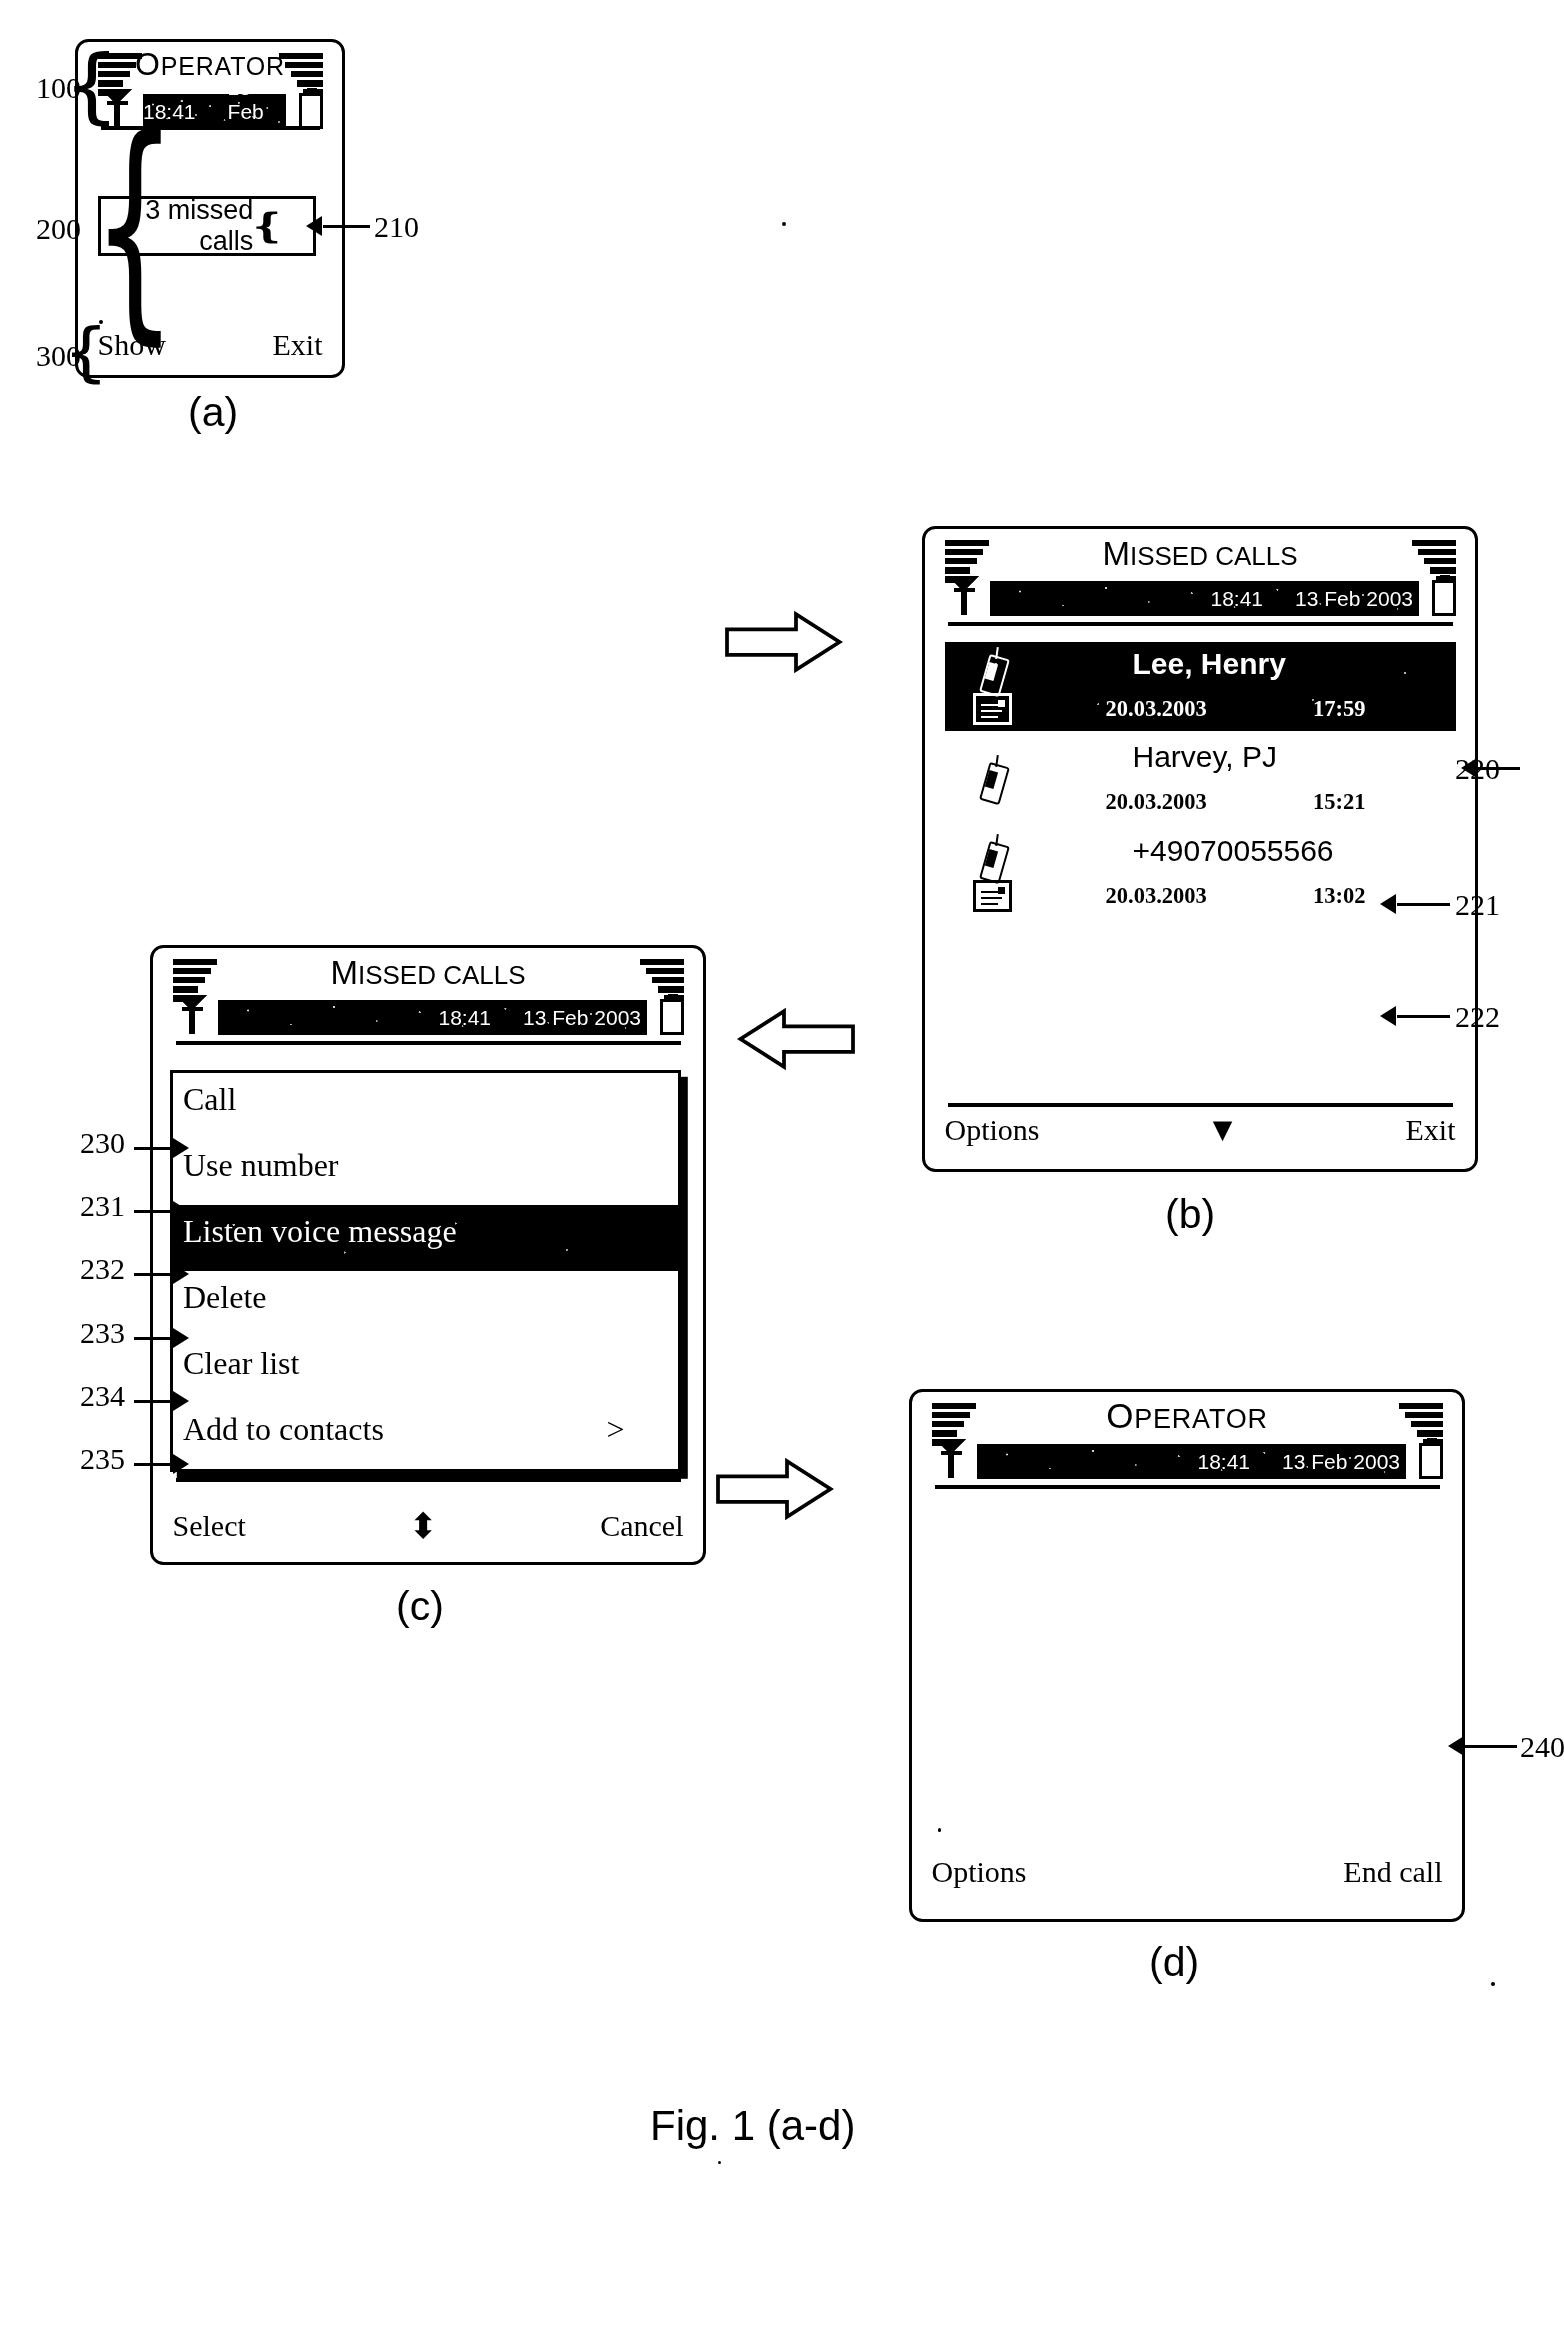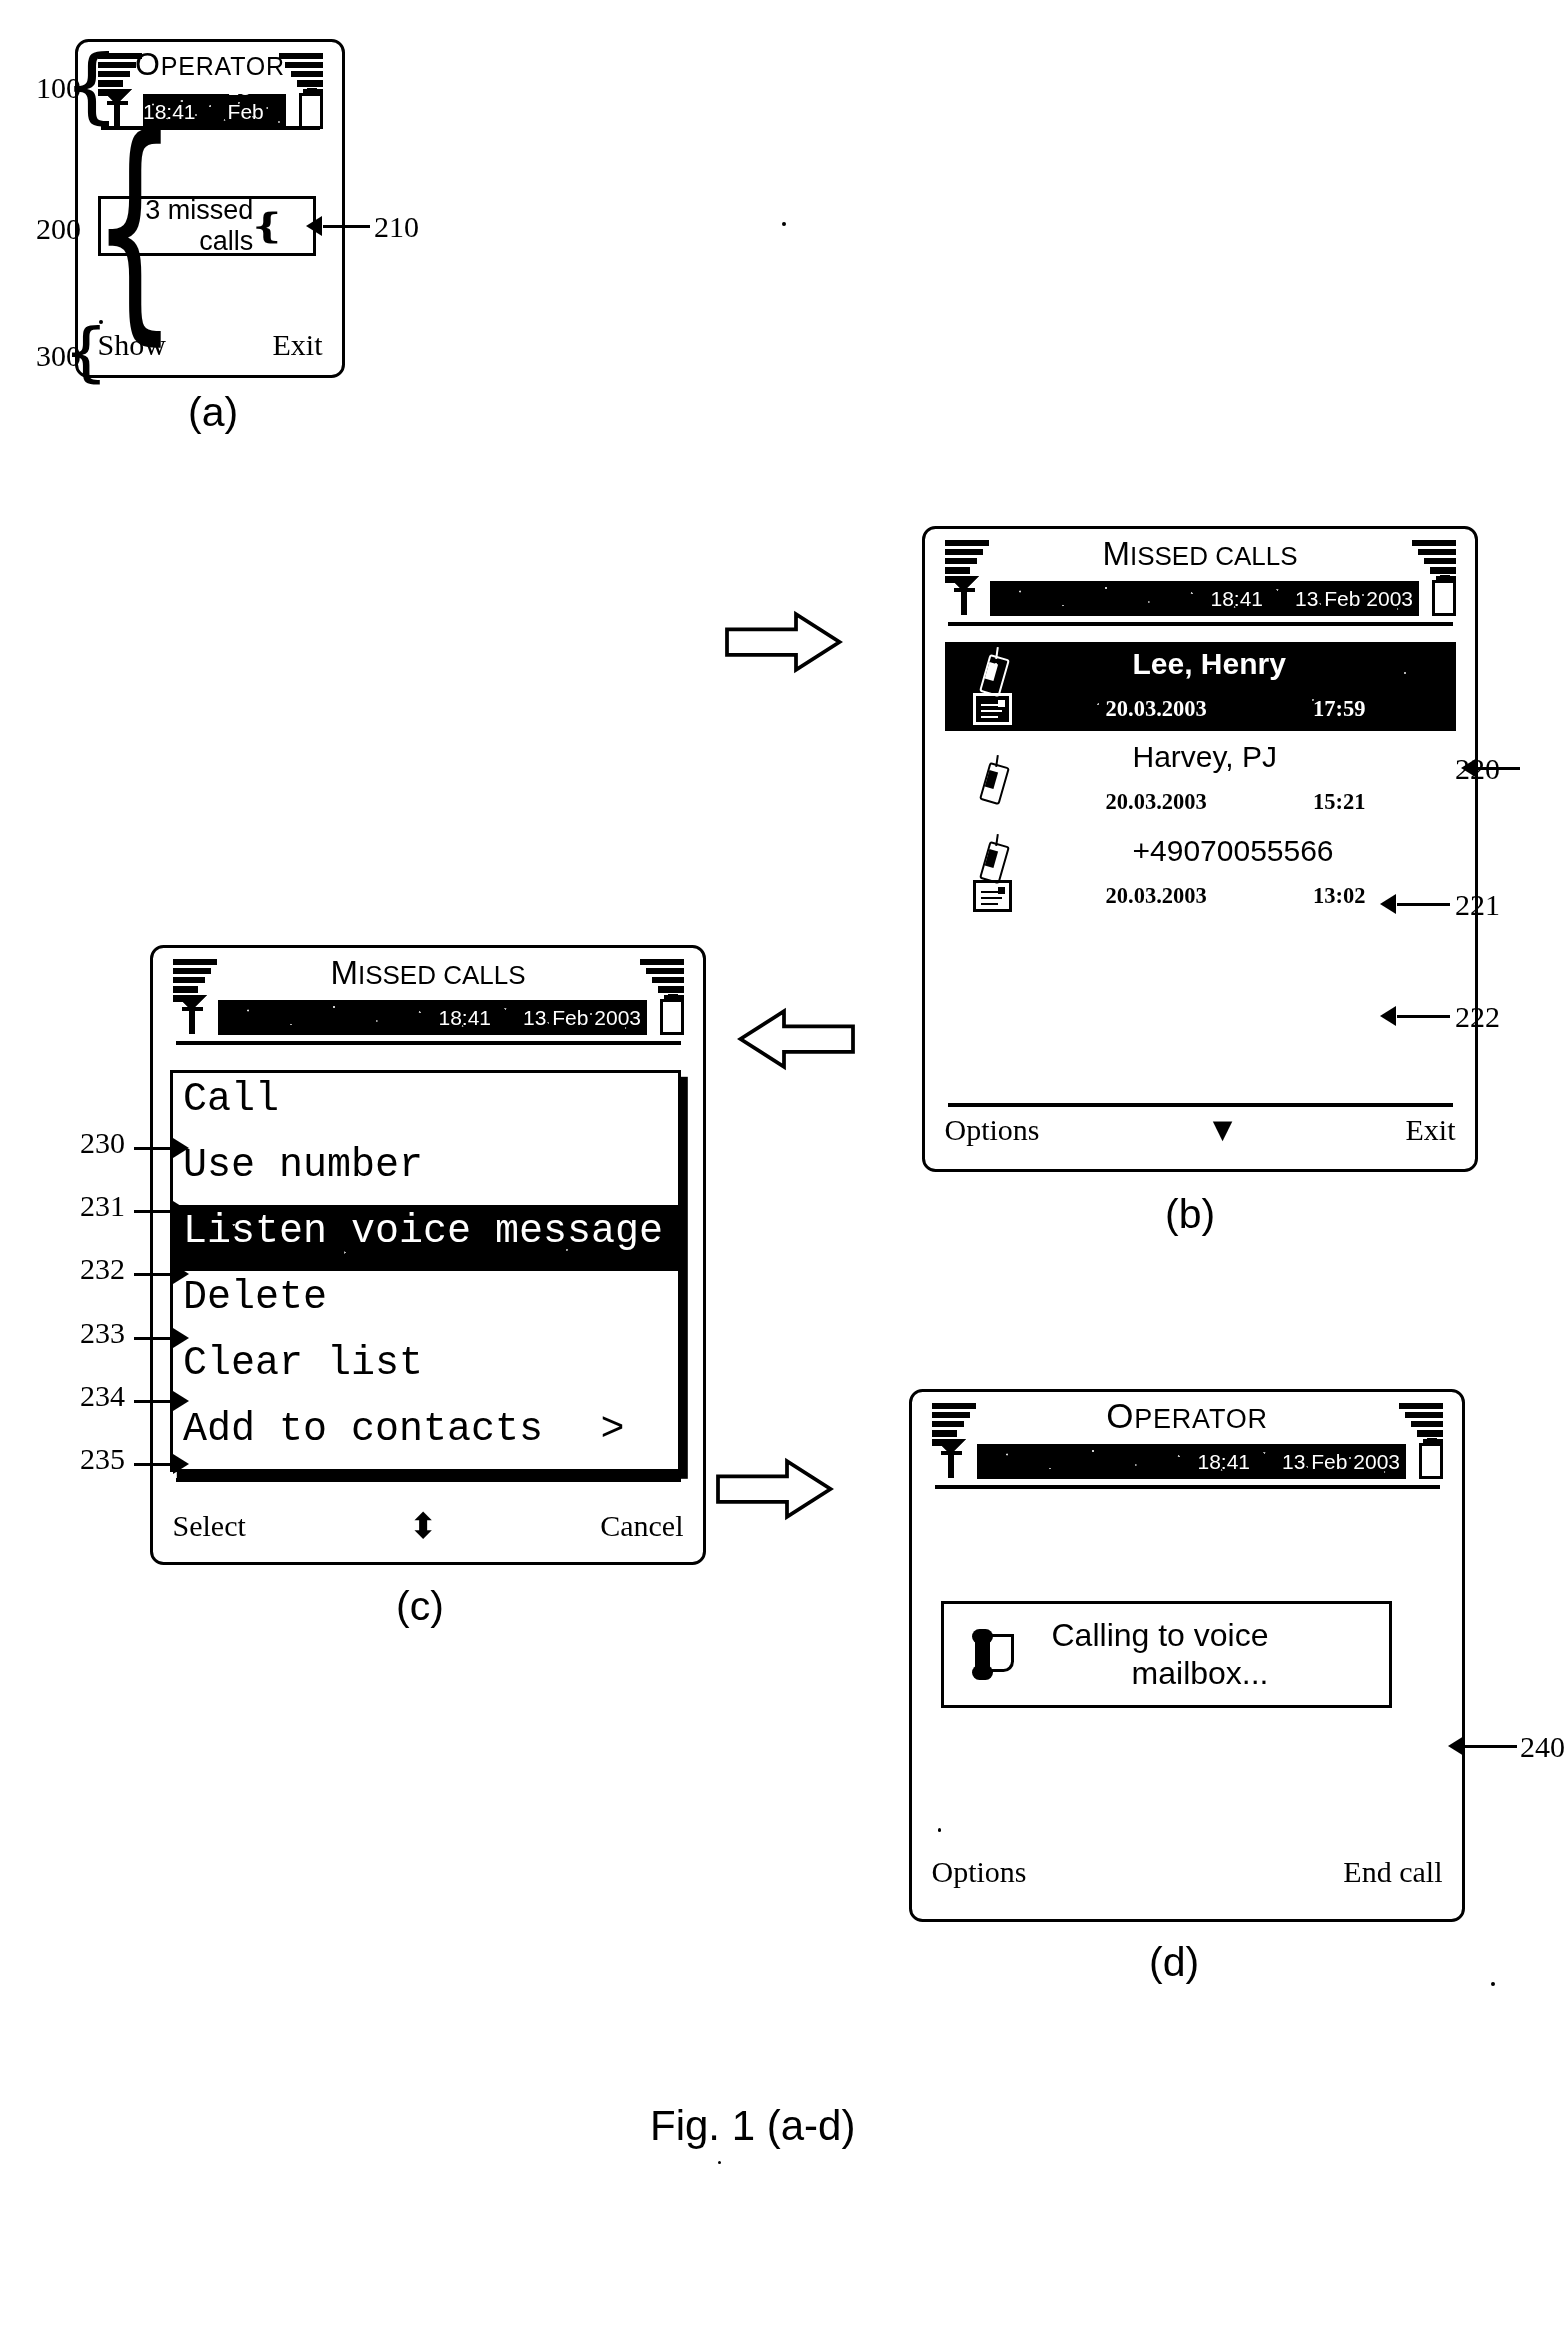--- a/index.html
+++ b/index.html
@@ -312,22 +312,22 @@
   
   .menu-panel {
     position: absolute;
     box-sizing: border-box;
     border: 3px solid #000;
     background: #fff;
     box-shadow: 6.8px 6.8px 0 #000;
   }
   .menu-item {
     position: relative;
-    font-family: Liberation Mono, monospace;
-    font-size: 40px;
+    font-family: Liberation Serif, serif;
+    font-size: 32px;
     line-height: 53px;
     height: 66px;
     padding-left: 10.5px;
     white-space: nowrap;
   }
   .menu-item.sel {
     background:
       radial-gradient(circle at 12% 30%, rgba(255,255,255,.8) 0 1px, transparent 1.3px),
       radial-gradient(circle at 34% 72%, rgba(255,255,255,.7) 0 0.9px, transparent 1.2px),
       radial-gradient(circle at 56% 28%, rgba(255,255,255,.75) 0 0.9px, transparent 1.2px),
@@ -732,30 +732,20 @@
       </div>
       <div class="status-strip">
         <span class="time">18:41</span>
         <span class="date">13 Feb 2003</span>
       </div>
       <div class="battery"></div>
     </div>
 
     <div class="hrule" style="top:93px;"></div>
 
-    <div class="notebox" style="left:28.5px; top:209px; width:451px; height:107px;">
-      <span class="ico-vm">
-        <span class="hs"></span>
-          <span class="flag"></span>
-      </span>
-      <span style="margin-left:33px; font-size:32px; line-height:1.18;">
-        <span>Calling to voice</span><br>
-        <span>mailbox...</span>
-      </span>
-    </div>
 
     <div class="speck" style="left:25.5px; top:436px;"></div>
 
     <div class="softkeys" style="bottom:30px;">
       <span>Options</span>
       <span>End call</span>
     </div>
   </div>
 </div>
 

